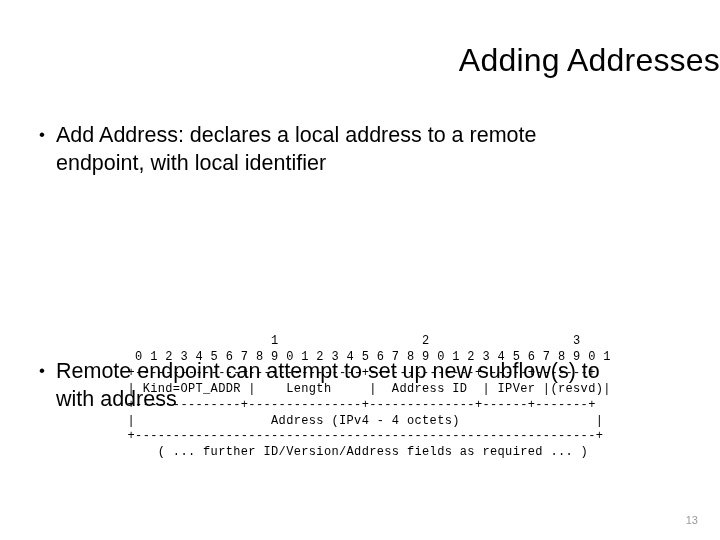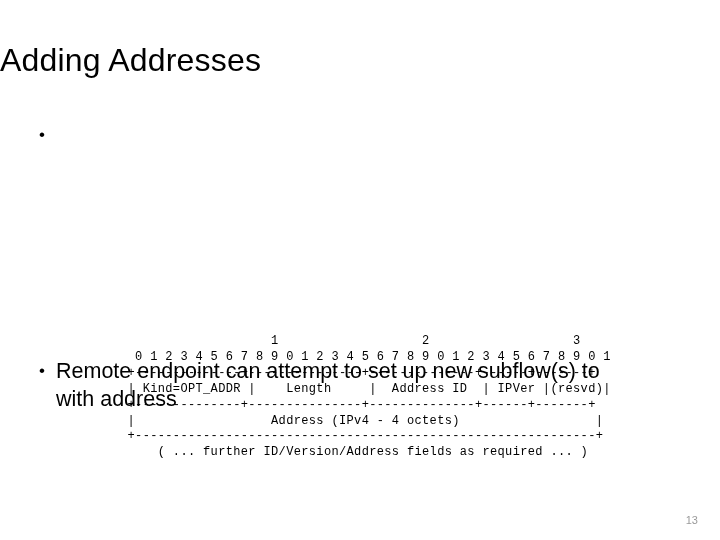--- a/index.html
+++ b/index.html
@@ -21,21 +21,21 @@
     width: 720px;
     height: 540px;
     box-sizing: border-box;
   }
 
   .slide-title {
     position: absolute;
     top: 42px;
     left: 0;
     width: 720px;
-    text-align: left;
+    text-align: right;
     font-size: 32px;
     font-weight: normal;
     letter-spacing: 0.2px;
     color: #000000;
     line-height: 1.15;
   }
 
   .body-area {
     position: absolute;
     top: 122px;
@@ -116,20 +116,21 @@
 
 <div class="slide">
 
   <div class="slide-title">Adding Addresses</div>
 
   <div class="body-area">
 
     <div class="bullet-block-1">
       <div class="bullet">
         <span class="bullet-marker">•</span>
+        <span class="bullet-text">Add Address: declares a local address to a remote endpoint, with local identifier</span>
       </div>
     </div>
 
     <div class="ascii-wrap">
       <pre class="ascii-block">                    1                   2                   3
   0 1 2 3 4 5 6 7 8 9 0 1 2 3 4 5 6 7 8 9 0 1 2 3 4 5 6 7 8 9 0 1
  +--------------+---------------+--------------+------+-------+
  | Kind=OPT_ADDR |    Length     |  Address ID  | IPVer |(resvd)|
  +--------------+---------------+--------------+------+-------+
  |                  Address (IPv4 - 4 octets)                  |

